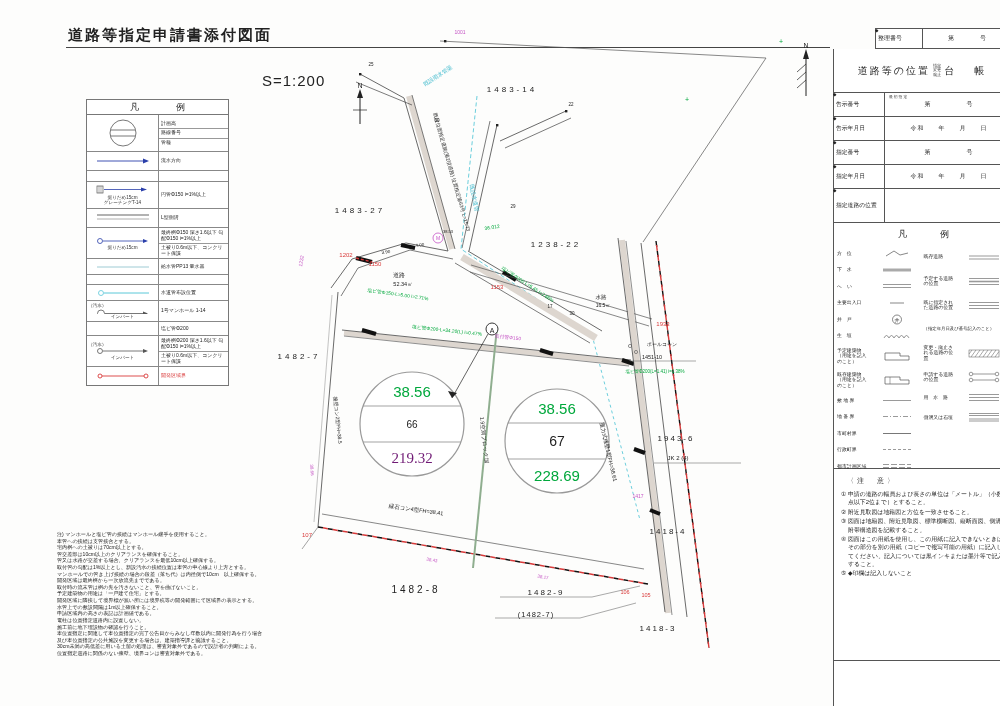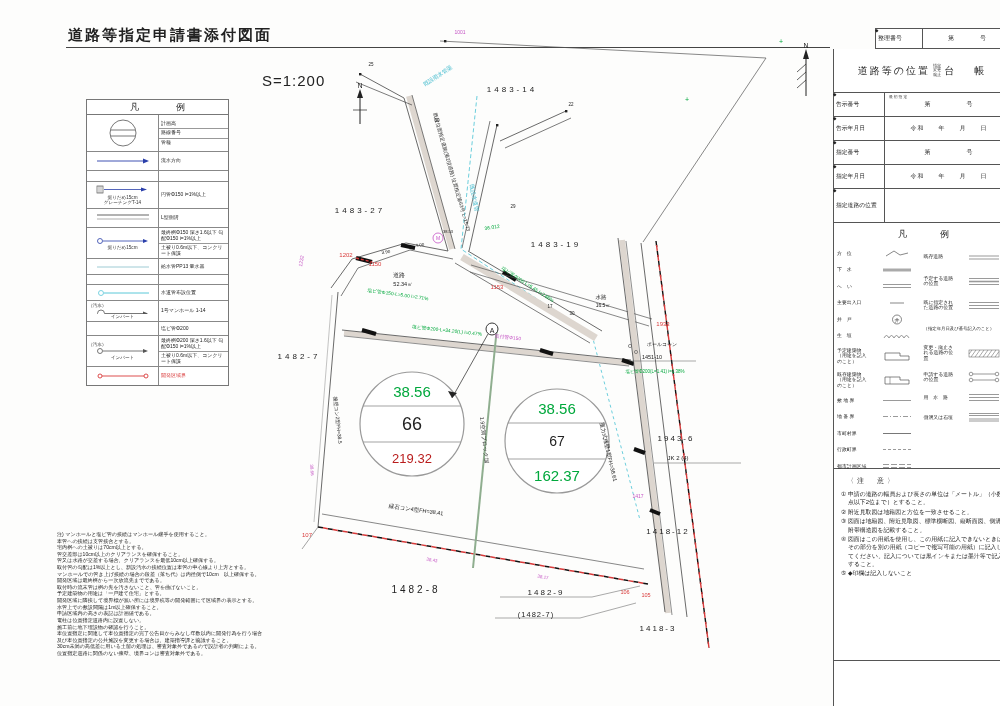--- a/index.html
+++ b/index.html
@@ -193,43 +193,43 @@
       <line x1="806" y1="72" x2="797" y2="80" stroke-width="0.7"></line>
       <line x1="806" y1="80" x2="797" y2="88" stroke-width="0.7"></line>
     </g>
   </g>
 </svg>
 
 <div id="plan-labels" class="abs">
     <div class="plbl" style="left: 460px; top: 32px; font-size: 5px; color: rgb(197, 84, 197); transform: translate(-50%, -50%);">1001</div>
     <div class="plbl" style="left: 512px; top: 89px; font-size: 8px; color: rgb(34, 34, 34); letter-spacing: 3px; transform: translate(-50%, -50%);">1483-14</div>
     <div class="plbl" style="left: 360px; top: 210px; font-size: 8px; color: rgb(34, 34, 34); letter-spacing: 3px; transform: translate(-50%, -50%);">1483-27</div>
-    <div class="plbl" style="left: 556px; top: 244px; font-size: 8px; color: rgb(34, 34, 34); letter-spacing: 3px; transform: translate(-50%, -50%);">1483-19</div>
+    <div class="plbl" style="left: 556px; top: 244px; font-size: 8px; color: rgb(34, 34, 34); letter-spacing: 3px; transform: translate(-50%, -50%);">1238-22</div>
     <div class="plbl" style="left: 299px; top: 356px; font-size: 8px; color: rgb(34, 34, 34); letter-spacing: 3px; transform: translate(-50%, -50%);">1482-7</div>
     <div class="plbl" style="left: 416px; top: 589px; font-size: 10px; color: rgb(34, 34, 34); letter-spacing: 3px; transform: translate(-50%, -50%);">1482-8</div>
     <div class="plbl" style="left: 546px; top: 592px; font-size: 8px; color: rgb(34, 34, 34); letter-spacing: 2px; transform: translate(-50%, -50%);">1482-9</div>
     <div class="plbl" style="left: 536px; top: 614px; font-size: 7.5px; color: rgb(34, 34, 34); letter-spacing: 1px; transform: translate(-50%, -50%);">(1482-7)</div>
     <div class="plbl" style="left: 658px; top: 628px; font-size: 8px; color: rgb(34, 34, 34); letter-spacing: 2px; transform: translate(-50%, -50%);">1418-3</div>
-    <div class="plbl" style="left: 668px; top: 531px; font-size: 8px; color: rgb(34, 34, 34); letter-spacing: 2px; transform: translate(-50%, -50%);">1418-12</div>
+    <div class="plbl" style="left: 668px; top: 531px; font-size: 8px; color: rgb(34, 34, 34); letter-spacing: 2px; transform: translate(-50%, -50%);">1418-4</div>
     <div class="plbl" style="left: 676px; top: 438px; font-size: 8px; color: rgb(34, 34, 34); letter-spacing: 2px; transform: translate(-50%, -50%);">1943-6</div>
     <div class="plbl" style="left: 678px; top: 458px; font-size: 6px; color: rgb(34, 34, 34); transform: translate(-50%, -50%);">JK 2 (4)</div>
     <div class="plbl" style="left: 652px; top: 357px; font-size: 5.5px; color: rgb(34, 34, 34); transform: translate(-50%, -50%);">1451-10</div>
     <div class="plbl" style="left: 662px; top: 344px; font-size: 5px; color: rgb(34, 34, 34); transform: translate(-50%, -50%);">ポールコーン</div>
     <div class="plbl" style="left: 360px; top: 85px; font-size: 7px; color: rgb(34, 34, 34); transform: translate(-50%, -50%);">N</div>
     <div class="plbl" style="left: 806px; top: 45px; font-size: 7px; color: rgb(34, 34, 34); transform: translate(-50%, -50%);">N</div>
     <div class="plbl" style="left: 399px; top: 275px; font-size: 6px; color: rgb(34, 34, 34); transform: translate(-50%, -50%);">道路</div>
     <div class="plbl" style="left: 403px; top: 284px; font-size: 5.5px; color: rgb(34, 34, 34); transform: translate(-50%, -50%);">52.34㎡</div>
     <div class="plbl" style="left: 601px; top: 297px; font-size: 5.5px; color: rgb(34, 34, 34); transform: translate(-50%, -50%);">水路</div>
     <div class="plbl" style="left: 603px; top: 305px; font-size: 5px; color: rgb(34, 34, 34); transform: translate(-50%, -50%);">16.5㎡</div>
     <div class="plbl" style="left: 412px; top: 391px; font-size: 15px; color: rgb(0, 168, 60); transform: translate(-50%, -50%);">38.56</div>
-    <div class="plbl" style="left: 412px; top: 424px; font-size: 18px; color: rgb(34, 34, 34); transform: translate(-50%, -50%);">66</div>
-    <div class="plbl" style="left: 412px; top: 458px; font-size: 13px; color: #b91c1c; transform: translate(-50%, -50%);">219.32</div>
+    <div class="plbl" style="left: 412px; top: 424px; font-size: 10px; color: rgb(34, 34, 34); transform: translate(-50%, -50%);">66</div>
+    <div class="plbl" style="left: 412px; top: 458px; font-size: 15px; color: #701a75; transform: translate(-50%, -50%); font-family: Liberation Serif, serif;">219.32</div>
     <div class="plbl" style="left: 557px; top: 408px; font-size: 15px; color: rgb(0, 168, 60); transform: translate(-50%, -50%);">38.56</div>
     <div class="plbl" style="left: 557px; top: 441px; font-size: 14px; color: rgb(34, 34, 34); transform: translate(-50%, -50%);">67</div>
-    <div class="plbl" style="left: 557px; top: 475px; font-size: 15px; color: rgb(0, 168, 60); transform: translate(-50%, -50%);">162.37</div>
+    <div class="plbl" style="left: 557px; top: 475px; font-size: 15px; color: rgb(0, 168, 60); transform: translate(-50%, -50%);">228.69</div>
     <div class="plbl" style="left: 346px; top: 255px; font-size: 6px; color: rgb(217, 58, 58); transform: translate(-50%, -50%);">1202</div>
     <div class="plbl" style="left: 375px; top: 264px; font-size: 6px; color: rgb(217, 58, 58); transform: translate(-50%, -50%);">1150</div>
     <div class="plbl" style="left: 497px; top: 287px; font-size: 6px; color: rgb(217, 58, 58); transform: translate(-50%, -50%);">1153</div>
     <div class="plbl" style="left: 663px; top: 324px; font-size: 6px; color: rgb(217, 58, 58); transform: translate(-50%, -50%);">1933</div>
     <div class="plbl" style="left: 307px; top: 535px; font-size: 6px; color: rgb(217, 58, 58); transform: translate(-50%, -50%);">107</div>
     <div class="plbl" style="left: 625px; top: 592px; font-size: 5.5px; color: rgb(217, 58, 58); transform: translate(-50%, -50%);">106</div>
     <div class="plbl" style="left: 646px; top: 595px; font-size: 5.5px; color: rgb(217, 58, 58); transform: translate(-50%, -50%);">105</div>
     <div class="plbl" style="left: 301px; top: 261px; font-size: 5px; color: rgb(197, 84, 197); transform: translate(-50%, -50%) rotate(-80deg);">1232</div>
     <div class="plbl" style="left: 638px; top: 496px; font-size: 5px; color: rgb(197, 84, 197); transform: translate(-50%, -50%);">1417</div>
     <div class="plbl" style="left: 438px; top: 76px; font-size: 5.5px; color: rgb(58, 184, 204); transform: translate(-50%, -50%) rotate(-33deg);">既設雨水管渠</div>

